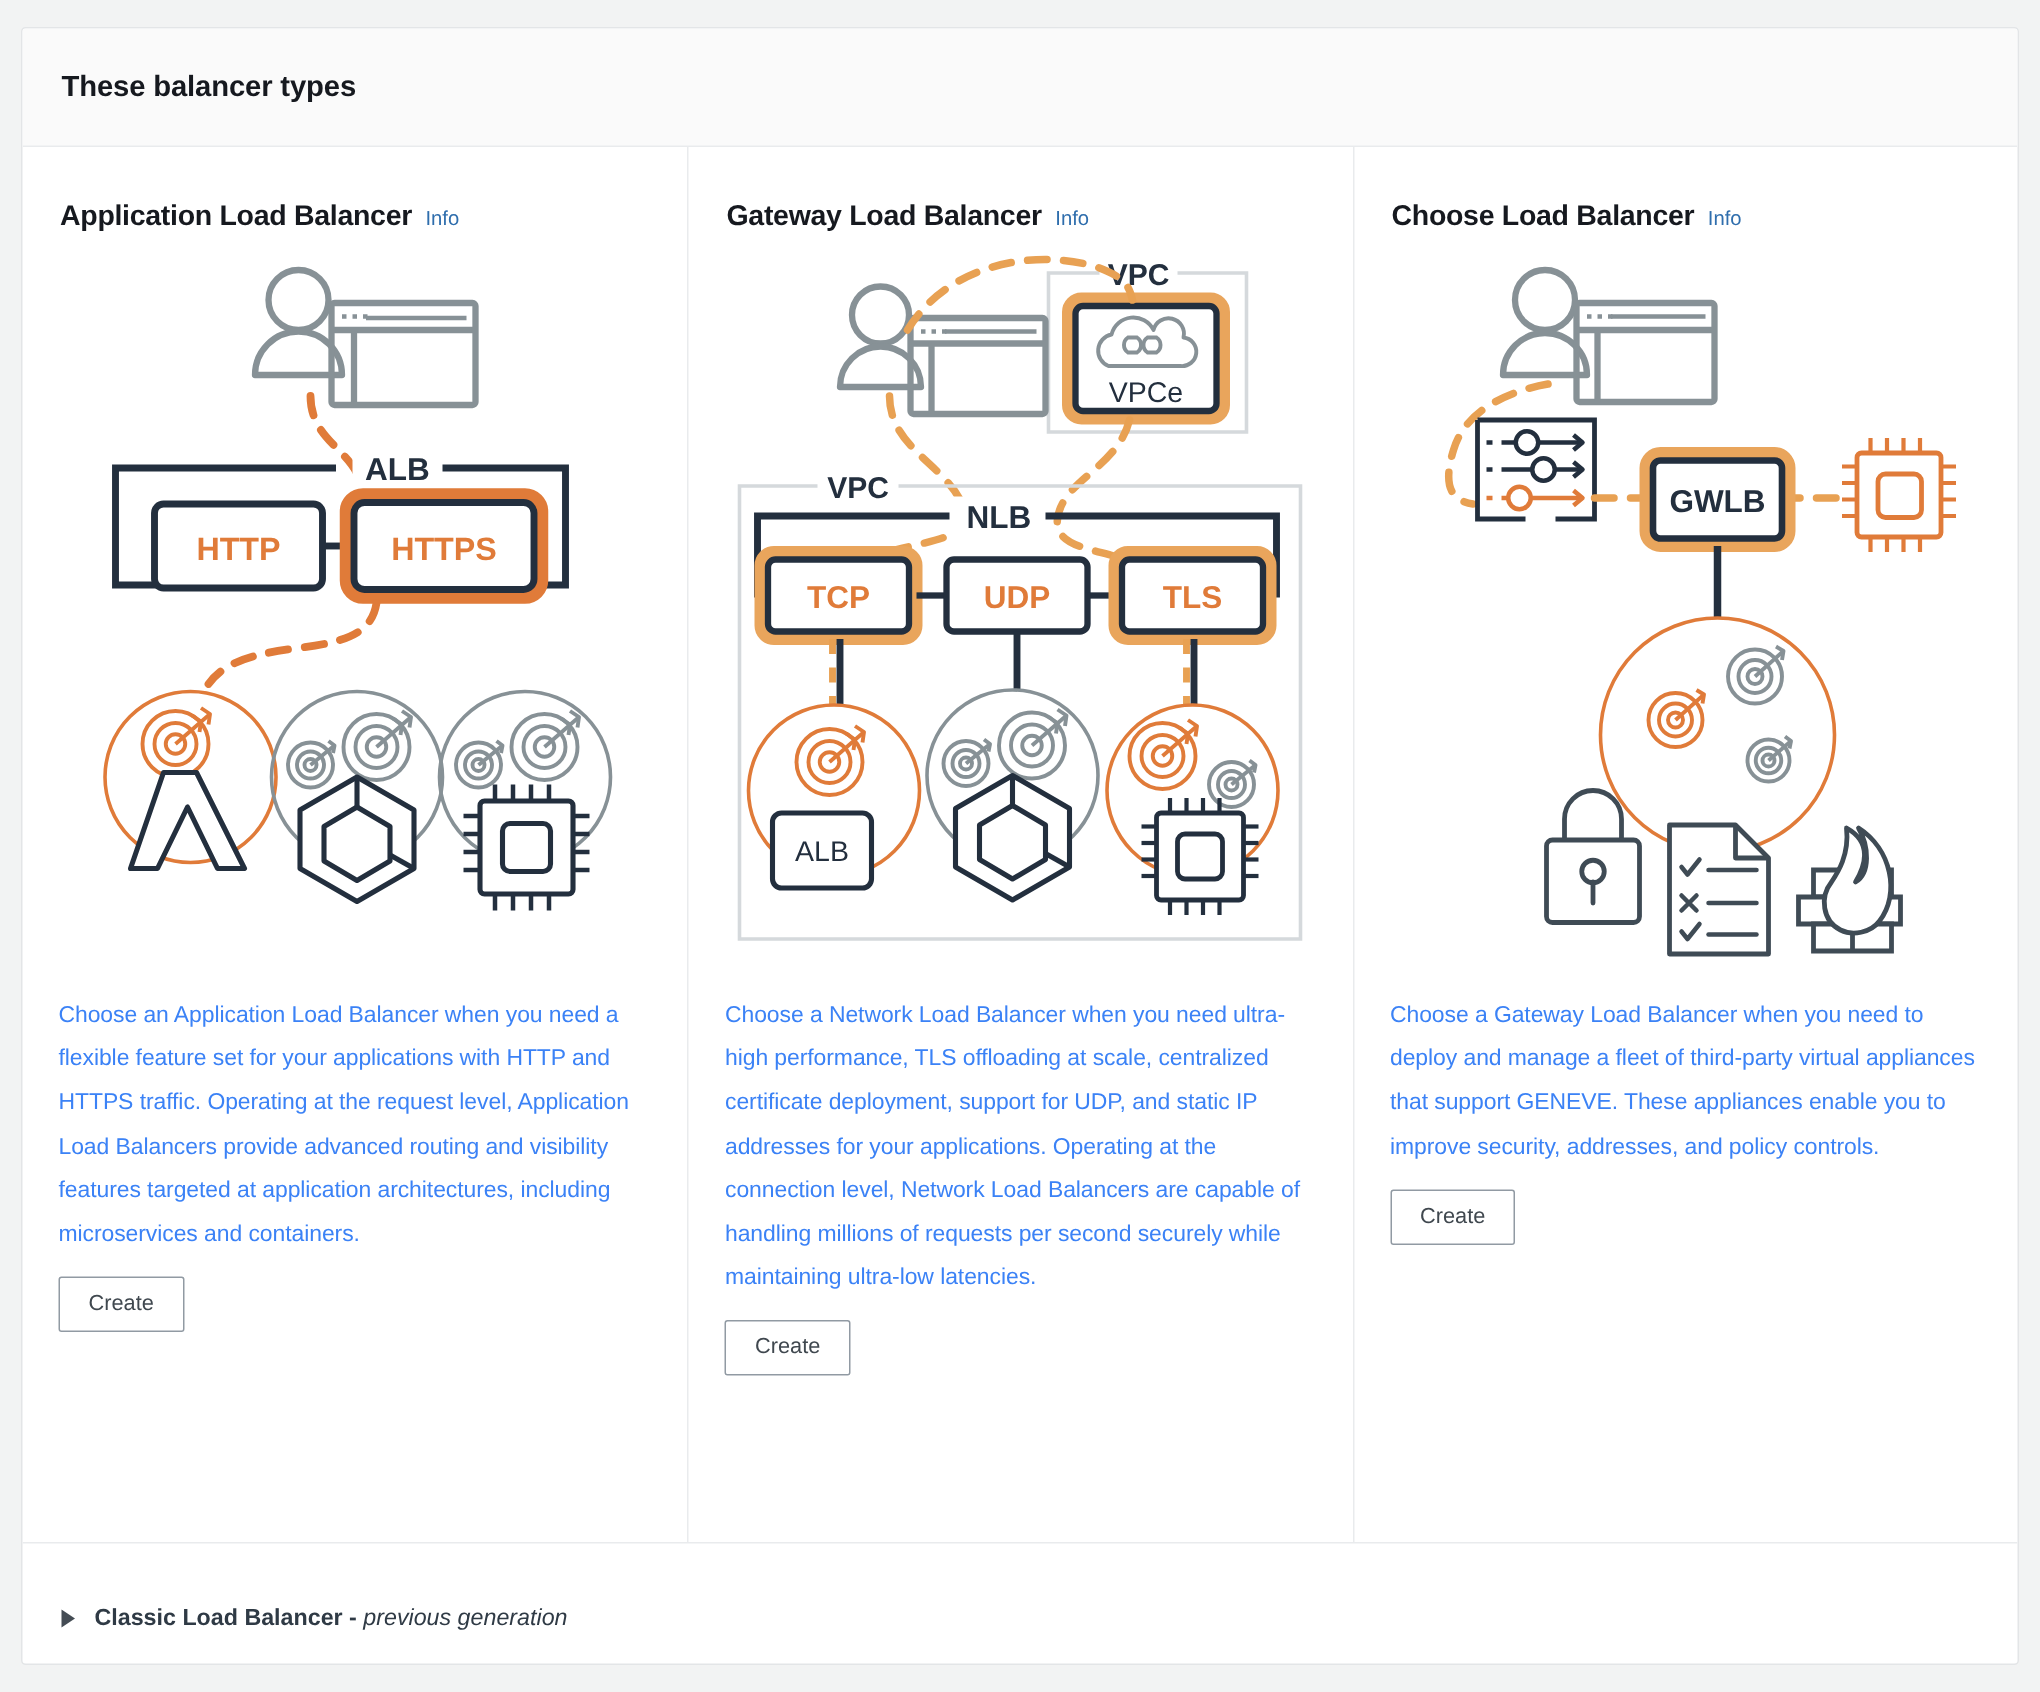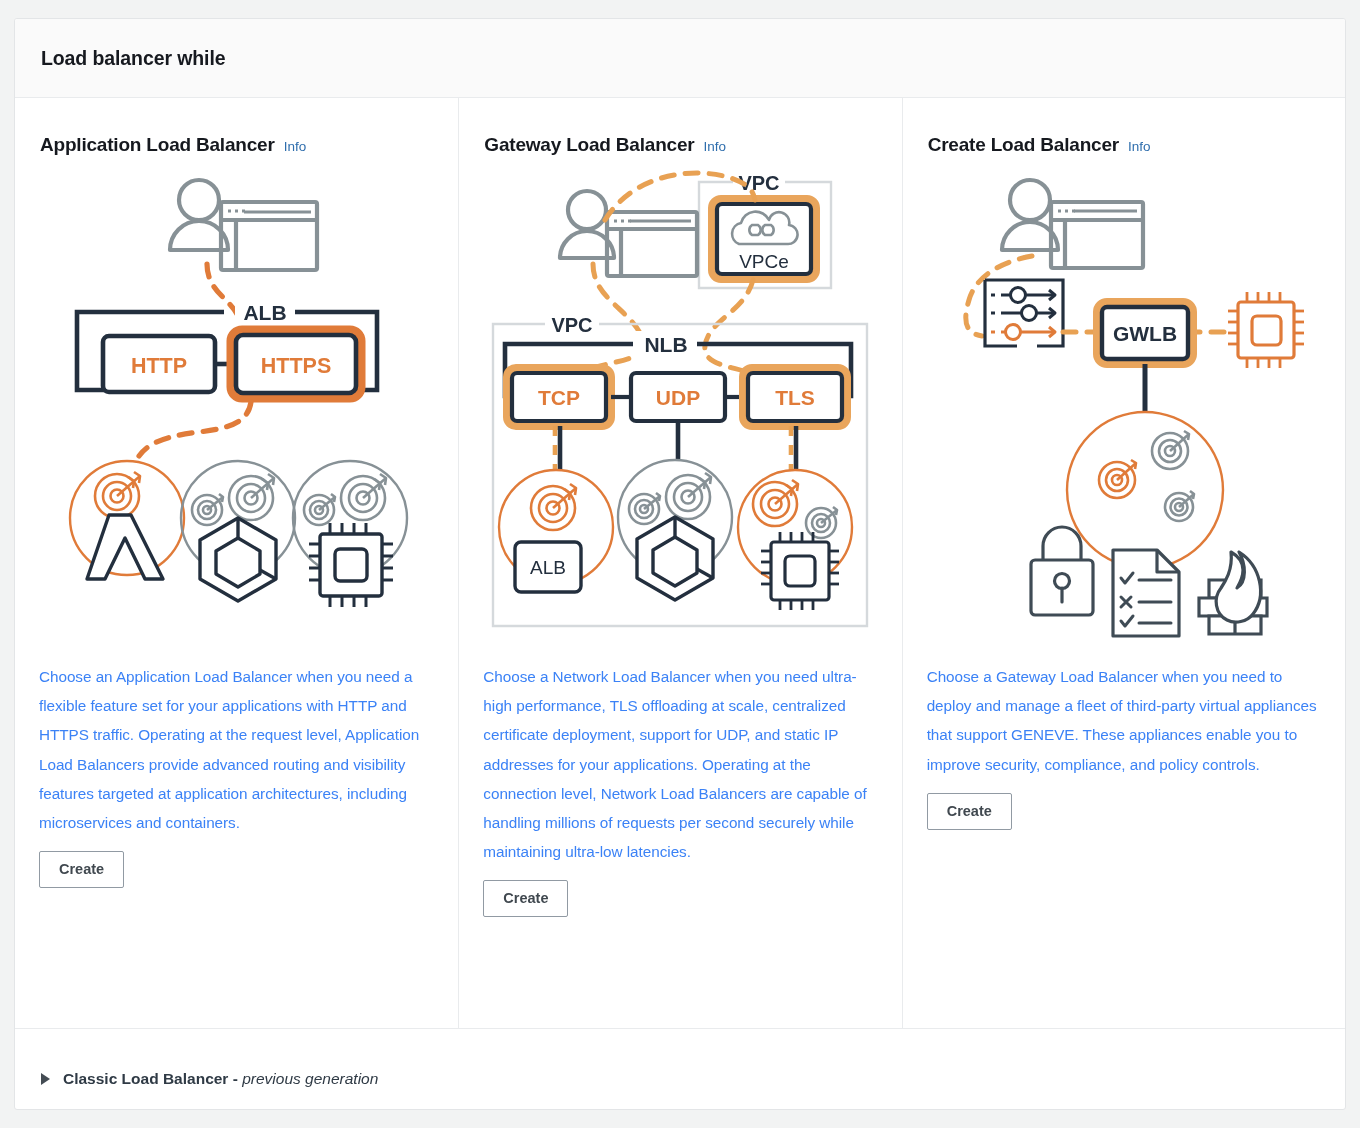--- a/index.html
+++ b/index.html
@@ -75,21 +75,21 @@
     letter-spacing: -0.05px;
   }
   .btn-create {
     margin-top: 14px;
     display: inline-block;
     padding: 9px 19px 10px 19px;
     background: #ffffff;
     border: 1px solid #919aa3;
     border-radius: 2px;
     font-size: 14.5px;
-    font-weight: bold;
+    font-weight: normal;
     color: #40484f;
     cursor: pointer;
     font-family: "Liberation Sans", sans-serif;
   }
 
   .card-footer {
     border-top: 1px solid #e9ebed;
     height: 100px;
     display: flex;
     align-items: center;
@@ -106,21 +106,21 @@
   .expand-label { font-size: 15.5px; color: #2f3a45; }
   .expand-label b { font-weight: bold; }
   .expand-label i { font-style: italic; }
 </style>
 </head>
 <body>
 
 <div class="card">
 
   <div class="card-header">
-    <h1>Load balancer while</h1>
+    <h1>These balancer types</h1>
   </div>
 
   <div class="columns">
 
     <div class="col">
       <div class="col-title">
         <h2>Application Load Balancer</h2>
         <span class="info-link">Info</span>
       </div>
 
@@ -412,21 +412,21 @@
           </g>
         </svg>
       </div>
 
       <p class="desc">Choose a Network Load Balancer when you need ultra-high performance, TLS offloading at scale, centralized certificate deployment, support for UDP, and static IP addresses for your applications. Operating at the connection level, Network Load Balancers are capable of handling millions of requests per second securely while maintaining ultra-low latencies.</p>
       <button class="btn-create">Create</button>
     </div>
 
     <div class="col">
       <div class="col-title">
-        <h2>Create Load Balancer</h2>
+        <h2>Choose Load Balancer</h2>
         <span class="info-link">Info</span>
       </div>
 
       <div class="diagram">
         <svg width="400" height="500" viewBox="0 0 400 500">
 
           <g stroke="#879196" fill="none" stroke-width="4.2">
             <circle cx="103" cy="40" r="20"></circle>
             <path d="M75 90 a28 28 0 0 1 56 0 z" stroke-linejoin="round"></path>
             <rect x="124" y="42" width="92" height="66" rx="2"></rect>
@@ -547,21 +547,21 @@
             <g stroke="#3f4b55" stroke-width="3.2" fill="#ffffff">
               <path d="M282 420 h26 v18 h-26 z M308 420 h26 v18 h-26 z"></path>
               <path d="M272 438 h26 v18 h-26 z M298 438 h26 v18 h-26 z M324 438 h16 v18 h-16 z"></path>
               <path d="M282 456 h26 v18 h-26 z M308 456 h26 v18 h-26 z"></path>
               <path d="M304 392 c18 10, 12 26, 6 36 c10 -6, 9 -24, 2 -36 c22 14, 28 44, 14 62 c-6 8, -18 10, -26 6 c-12 -6, -14 -22, -6 -32 c4 -6, 12 -18, 10 -36 z" fill="#ffffff" stroke-linejoin="round"></path>
             </g>
           </g>
         </svg>
       </div>
 
-      <p class="desc">Choose a Gateway Load Balancer when you need to deploy and manage a fleet of third-party virtual appliances that support GENEVE. These appliances enable you to improve security, compliance, and policy controls.</p>
+      <p class="desc">Choose a Gateway Load Balancer when you need to deploy and manage a fleet of third-party virtual appliances that support GENEVE. These appliances enable you to improve security, addresses, and policy controls.</p>
       <button class="btn-create">Create</button>
     </div>
 
   </div>
 
   <div class="card-footer">
     <div class="expand-row">
       <span class="tri"></span>
       <span class="expand-label">
         <b>Classic Load Balancer - </b><i>previous generation</i>

